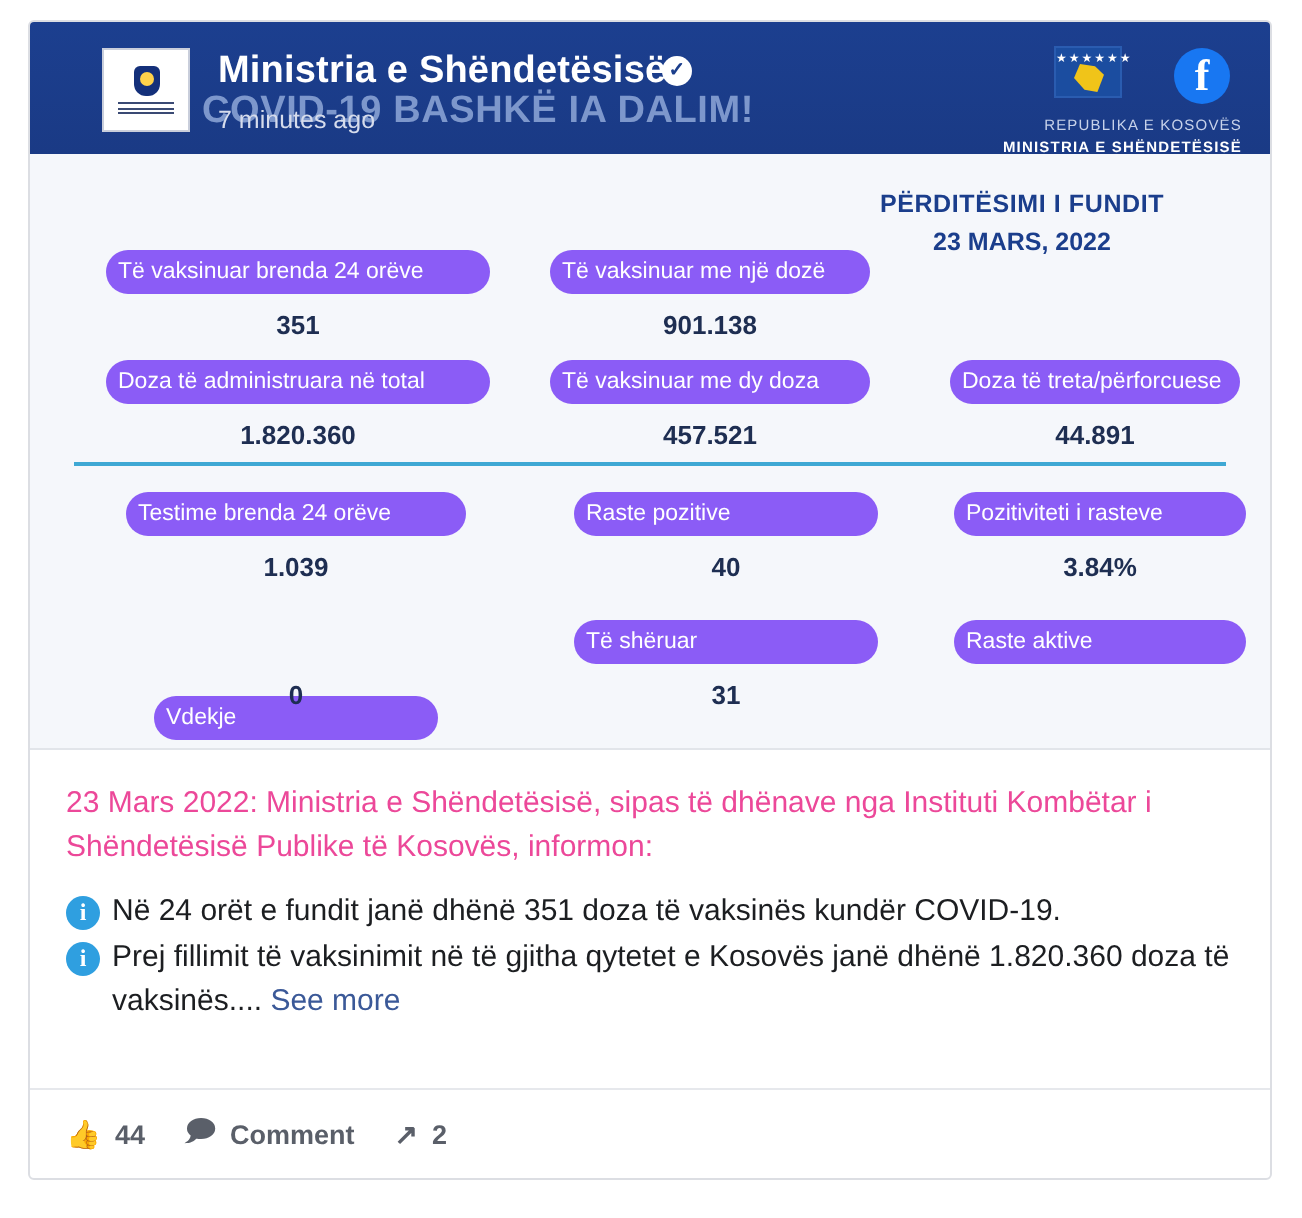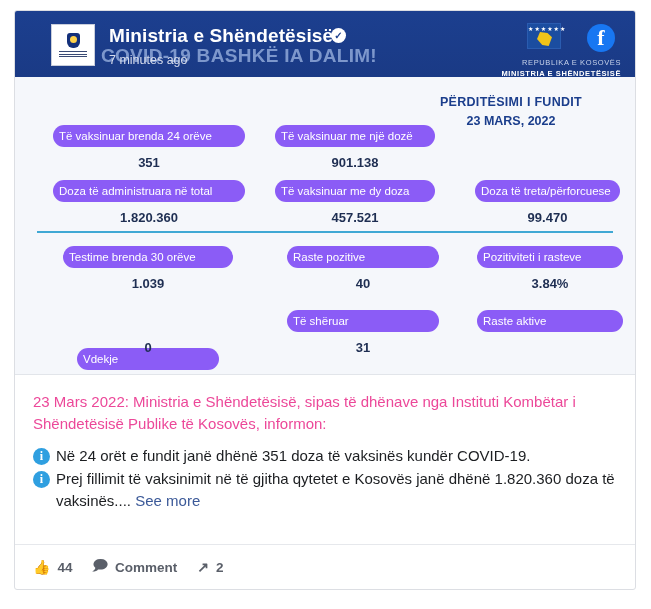--- a/index.html
+++ b/index.html
@@ -340,25 +340,25 @@
       <div class="pill" style="left:260px; top:48px; width:160px;">Të vaksinuar me një dozë</div>
       <div class="value" style="left:260px; top:78px; width:160px;">901.138</div>
 
       <div class="pill" style="left:38px; top:103px; width:192px;">Doza të administruara në total</div>
       <div class="value" style="left:38px; top:133px; width:192px;">1.820.360</div>
 
       <div class="pill" style="left:260px; top:103px; width:160px;">Të vaksinuar me dy doza</div>
       <div class="value" style="left:260px; top:133px; width:160px;">457.521</div>
 
       <div class="pill" style="left:460px; top:103px; width:145px;">Doza të treta/përforcuese</div>
-      <div class="value" style="left:460px; top:133px; width:145px;">99.470</div>
+      <div class="value" style="left:460px; top:133px; width:145px;">44.891</div>
 
       <div class="divider"></div>
 
-      <div class="pill" style="left:48px; top:169px; width:170px;">Testime brenda 30 orëve</div>
+      <div class="pill" style="left:48px; top:169px; width:170px;">Testime brenda 24 orëve</div>
       <div class="value" style="left:48px; top:199px; width:170px;">1.039</div>
 
       <div class="pill" style="left:272px; top:169px; width:152px;">Raste pozitive</div>
       <div class="value" style="left:272px; top:199px; width:152px;">40</div>
 
       <div class="pill" style="left:462px; top:169px; width:146px;">Pozitiviteti i rasteve</div>
       <div class="value" style="left:462px; top:199px; width:146px;">3.84%</div>
 
       <div class="pill" style="left:62px; top:233px; width:142px;margin-top:38px;">Vdekje</div>
       <div class="value" style="left:62px; top:263px; width:142px;">0</div>

